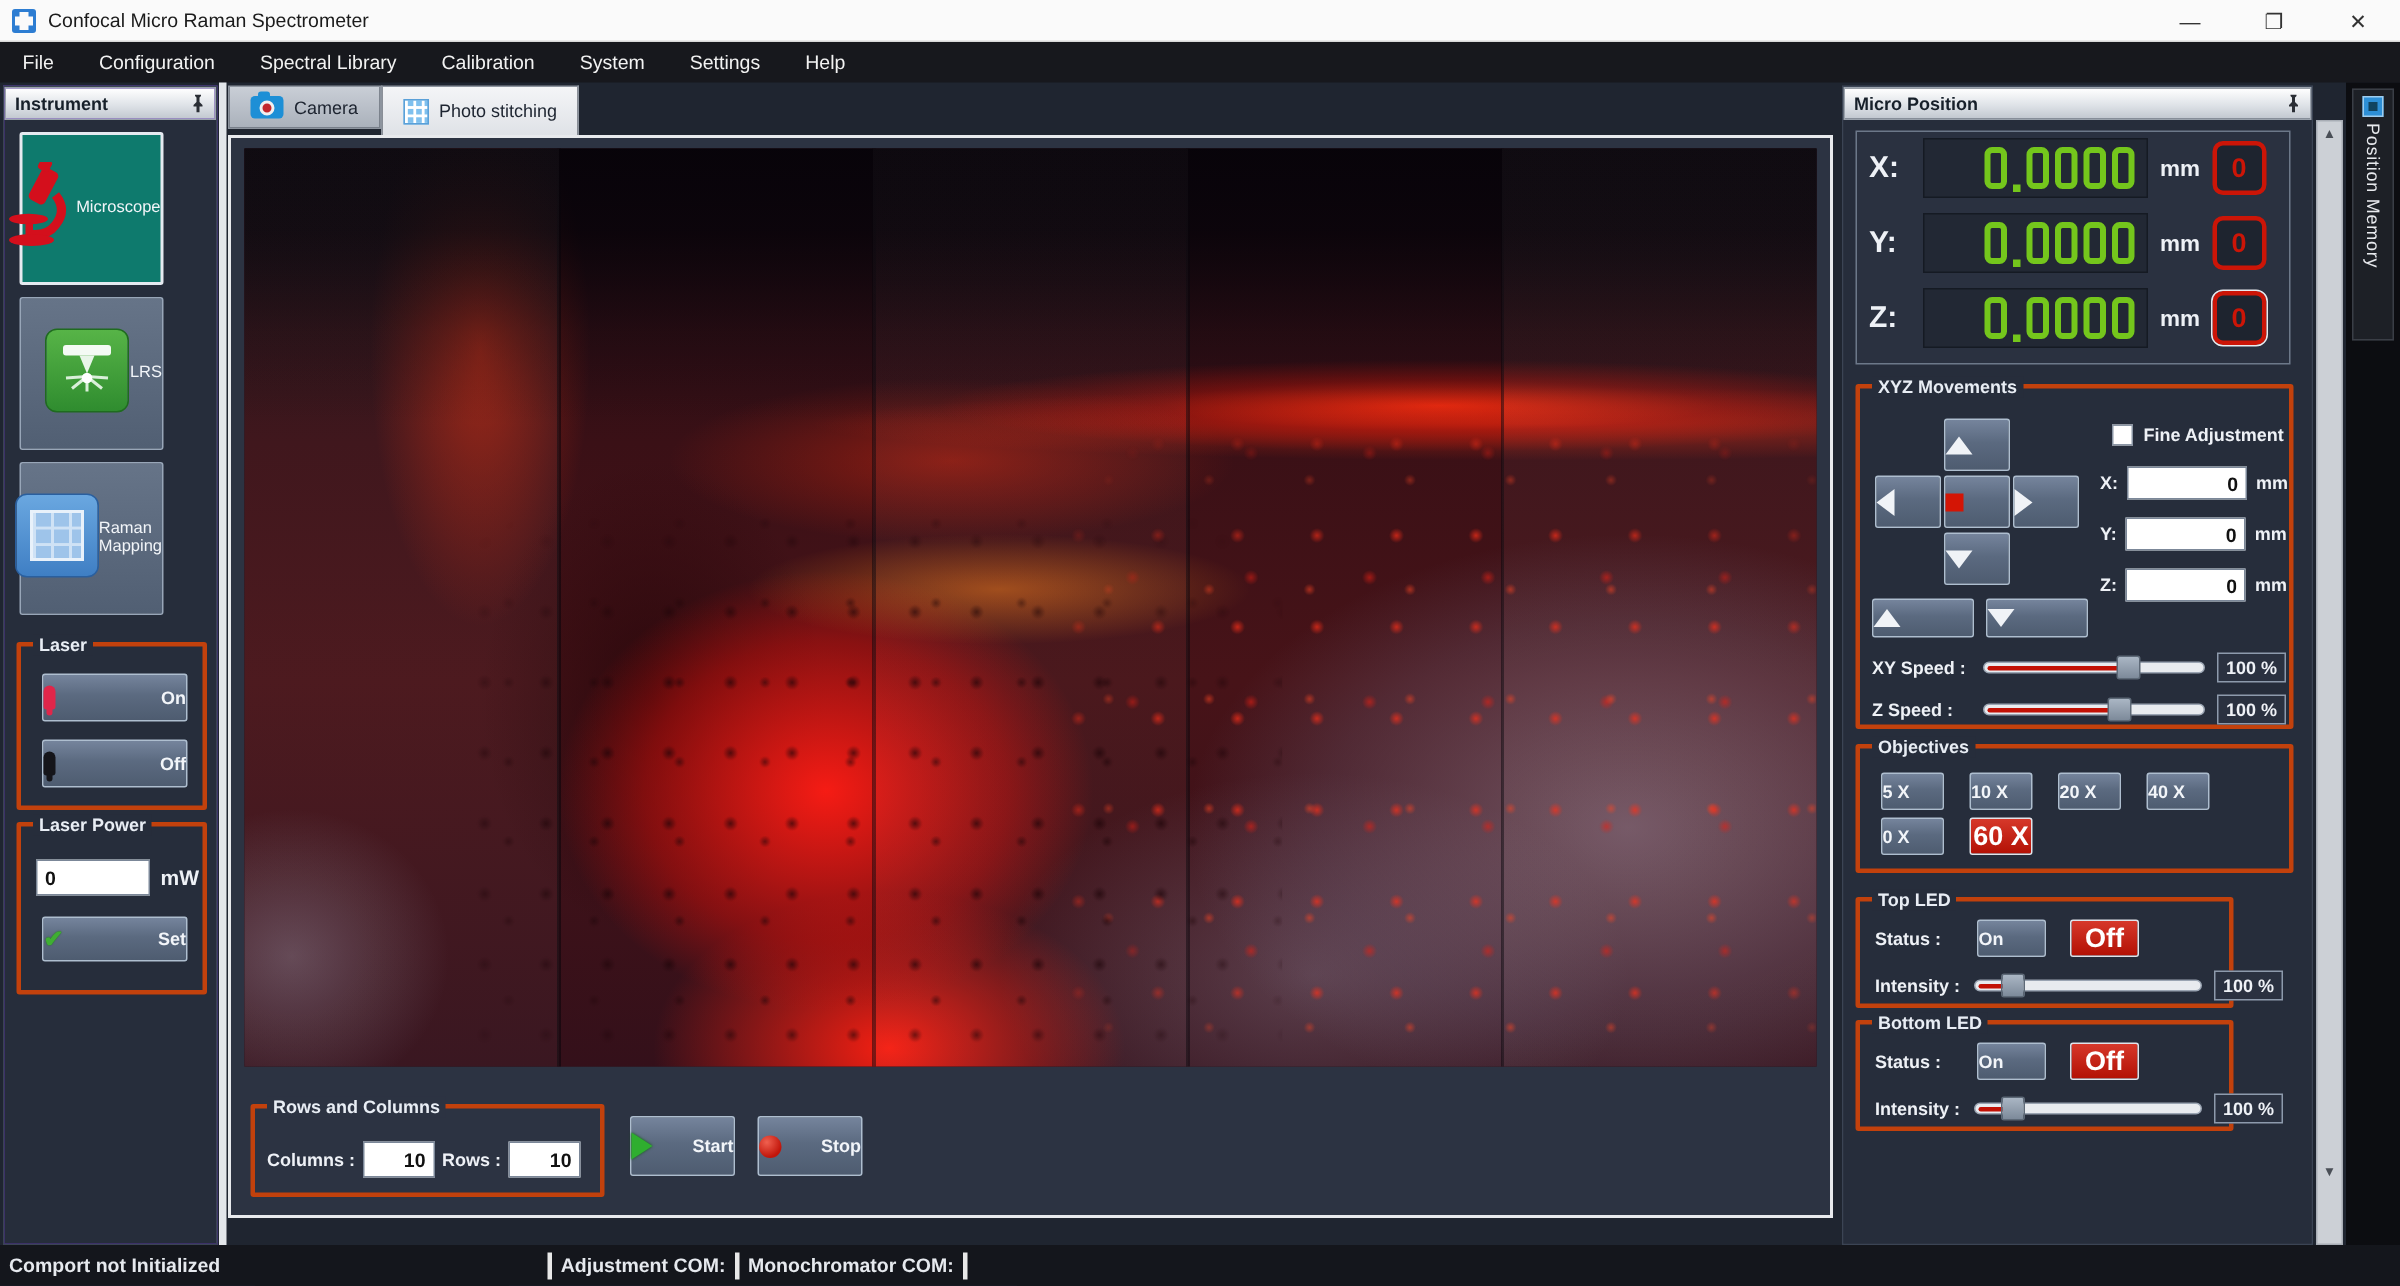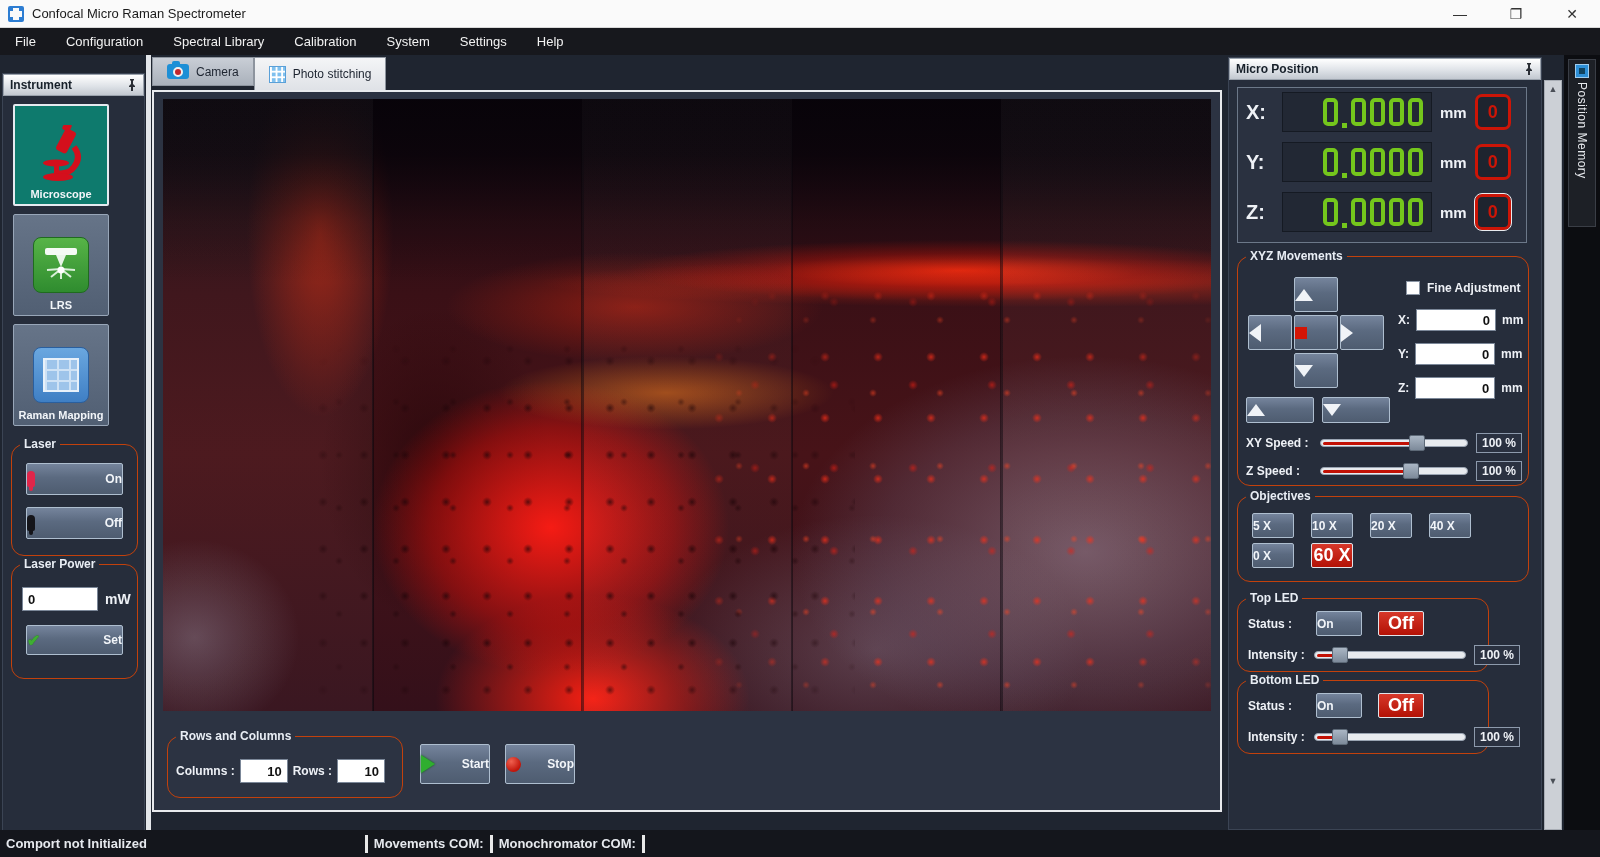--- a/index.html
+++ b/index.html
@@ -23,30 +23,30 @@
   
   .statusbar { position:absolute; left:0; top:830px; width:1600px; height:27px; background:#14161c; display:flex; align-items:center; color:#e6e9ee; font-size:13px; font-weight:bold; }
   .status-left { margin-left:6px; }
   .status-sep { width:3px; height:18px; background:#e8e8e8; margin:0 6px; }
   .status-group { display:flex; align-items:center; }
   .sg1 { margin-left:212px; }
 
   
   .panel-header { height:22px; background:linear-gradient(180deg,#ffffff 0%,#dfe3e8 55%,#c2c8d0 100%); border:1px solid #9aa2ac; display:flex; align-items:center; padding:0 6px; font-size:12px; font-weight:bold; color:#17202a; }
   .pin { margin-left:auto; width:10px; height:12px; }
-  .groupbox { position:absolute; border:1px solid #c2410c; border-radius:13px; }
+  .groupbox { position:absolute; border:3px solid #c2410c; border-radius:2px; }
   .groupbox > .legend { position:absolute; top:-8px; left:8px; background:inherit; padding:0 4px; font-size:12px; font-weight:bold; color:#e8edf4; line-height:14px; }
   .slate-btn { background:linear-gradient(180deg,#75849c 0%,#5b6a80 45%,#4e5c70 100%); border:1px solid #aebecf; border-radius:2px; color:#f2f5f9; display:flex; align-items:center; justify-content:space-between; font-size:12px; font-weight:bold; }
   .red-btn { background:linear-gradient(180deg,#d6382a 0%,#b31105 100%); border:1px solid #e0e4ea; border-radius:2px; color:#fff; display:flex; align-items:center; justify-content:center; font-size:18px; font-weight:bold; }
   .white-input { background:#fff; border:1px solid #7b8798; color:#111; font-size:13px; font-weight:bold; text-align:right; padding:0 5px; font-family:"Liberation Sans",sans-serif; }
 
   
-  .left-panel { position:absolute; left:2px; top:73px; width:143px; height:773px; background:#6d28d9; border:1px solid #3b4454; }
+  .left-panel { position:absolute; left:2px; top:57px; width:143px; height:773px; background:#6d28d9; border:1px solid #3b4454; }
   .left-body { position:relative; width:100%; height:calc(100% - 22px); background:#262d3b; }
-  .inst-btn { position:absolute; left:10px; width:96px; height:100px; background:linear-gradient(180deg,#667488 0%,#515f73 100%); border:1px solid #98a6b8; border-radius:2px; display:flex; flex-direction:column; align-items:center; justify-content:flex-end; padding-bottom:4px;font-weight:bold; }
+  .inst-btn { position:absolute; left:10px; width:96px; height:100px; background:linear-gradient(180deg,#667488 0%,#515f73 100%); border:1px solid #98a6b8; border-radius:2px; display:flex; flex-direction:row; align-items:center; justify-content:flex-end; padding-bottom:4px; }
   .inst-btn .lbl { font-size:11px; color:#f2f5f9; margin-top:2px; }
   .inst-btn.active { background:#0e7a6d; border:2px solid #e5eaf0; }
   .inst-icon { width:58px; height:64px; display:flex; align-items:center; justify-content:center; }
   .icon-tile { width:56px; height:56px; border-radius:8px; display:flex; align-items:center; justify-content:center; }
   .lrs-tile { background:linear-gradient(180deg,#57b447 0%,#2f8c2f 100%); border:1px solid #1f6b1f; }
   .map-tile { background:linear-gradient(180deg,#6aa7e0 0%,#3f7fc4 100%); border:1px solid #2a5f9e; }
   .grid-ico { width:36px; height:34px; background:
       linear-gradient(90deg, #cfe2f5 0 2px, transparent 2px) 0 0/12px 100% repeat-x,
       linear-gradient(0deg, #cfe2f5 0 2px, transparent 2px) 0 0/100% 11px repeat-y,
       #9ec4ea; border:2px solid #e8f1fa; }
@@ -490,20 +490,20 @@
     <div class="vtab">
       <div class="vtab-ico"></div>
       <div class="vtab-text">Position Memory</div>
     </div>
   </div>
 
   <div class="statusbar">
     <span class="status-left">Comport not Initialized</span>
     <div class="status-group sg1">
       <span class="status-sep"></span>
-      <span>Movements COM:</span>
+      <span>Adjustment COM:</span>
       <span class="status-sep"></span>
       <span>Monochromator COM:</span>
       <span class="status-sep"></span>
     </div>
   </div>
 
 </div>
 
 </body></html>

